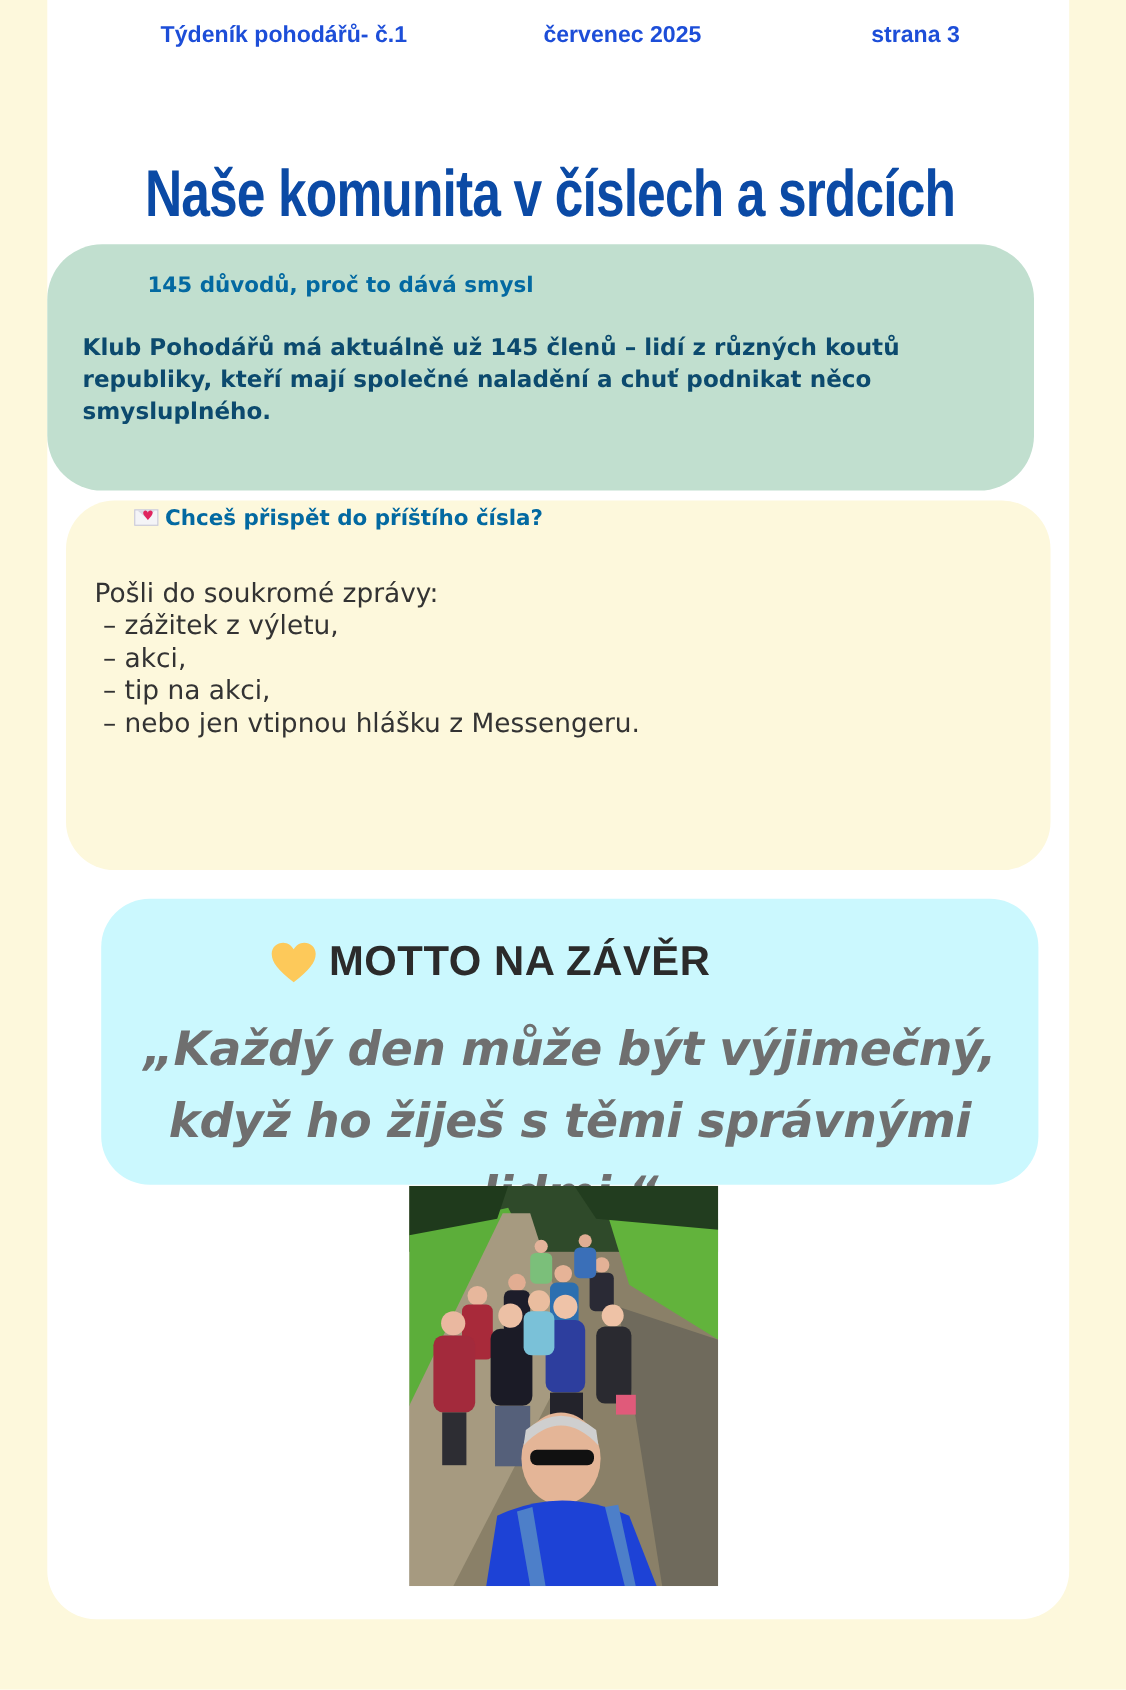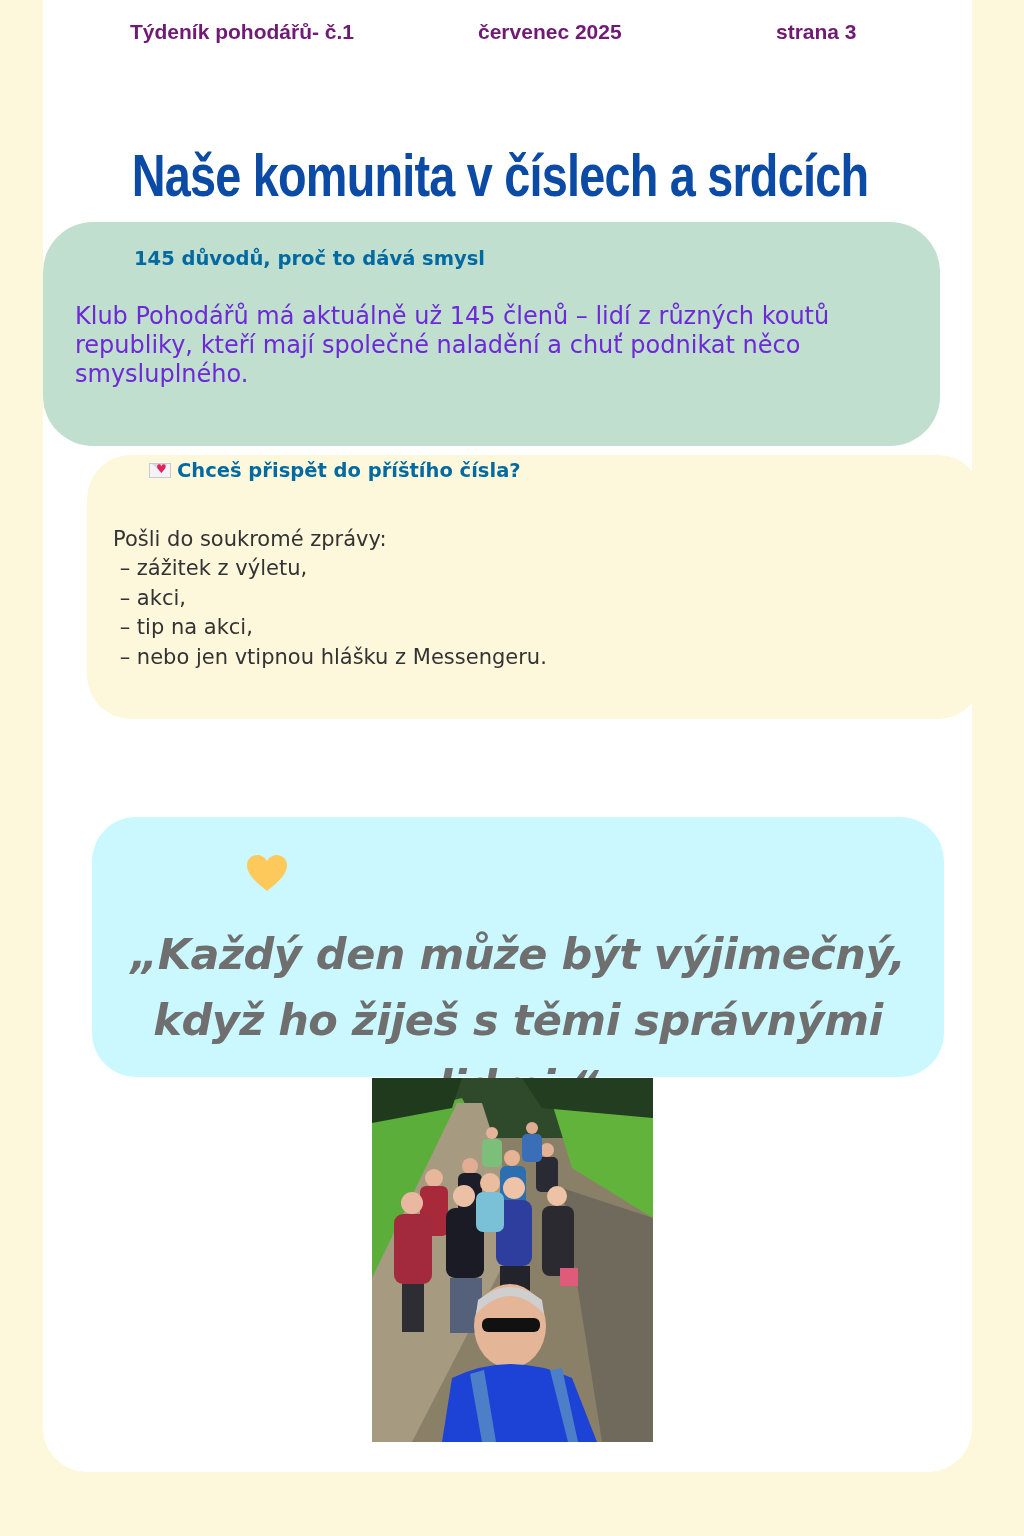--- a/index.html
+++ b/index.html
@@ -7,71 +7,71 @@
     width: 1024px; height: 1536px; overflow: hidden;
     background: #fdf8dc; position: relative;
     font-family: "DejaVu Sans", sans-serif;
   }
   .page {
     position: absolute; left: 43px; top: 0; width: 929px; height: 1472px;
     background: #ffffff; border-radius: 0 0 44px 44px;
   }
   .hdr {
     position: absolute; top: 20px; font-family: "Liberation Sans", sans-serif;
-    font-weight: bold; font-size: 21px; color: #701a75; white-space: nowrap;
+    font-weight: bold; font-size: 21px; color: #1d4ed8; white-space: nowrap; margin-left: 16px;
   }
   .hdr-left { left: 130px; }
   .hdr-mid { left: 478px; }
   .hdr-right { left: 776px; }
   .title {
     position: absolute; left: 0; width: 1000px; top: 140px; text-align: center;
     font-family: "Liberation Sans", sans-serif; font-weight: bold;
     font-size: 60px; color: #0b4aa5; letter-spacing: -1px;
     transform: scaleX(0.78); transform-origin: 500px 0;
     line-height: 72px; white-space: nowrap;
   }
   .card { position: absolute; }
   .card-green {
     left: 43px; top: 222px; width: 897px; height: 224px;
     background: #c1dfcf; border-radius: 50px;
   }
   .card-yellow {
-    left: 60px; top: 455px; width: 895px; height: 264px;
-    background: #fdf8dc; border-radius: 44px; margin-left: 27px;
+    left: 60px; top: 455px; width: 895px; height: 336px;
+    background: #fdf8dc; border-radius: 44px;
   }
   .card-cyan {
     left: 92px; top: 817px; width: 852px; height: 260px;
     background: #cbf8fe; border-radius: 44px;
   }
   .card-heading {
     position: absolute; font-weight: bold; font-size: 20px; color: #0369a1;
     white-space: nowrap; font-family: "DejaVu Sans", sans-serif;
   }
   .green-heading { left: 91px; top: 25px; font-size: 19.5px; }
   .green-body {
     position: absolute; left: 32px; top: 80px; width: 860px;
-    font-size: 24px; line-height: 29px; color: #6d28d9;
+    font-size: 21px; line-height: 29px; color: #0c4a6e; font-weight: bold;
   }
   .green-body p { margin: 0; }
   .yellow-heading { left: 62px; top: 4px; font-size: 19.5px; display: flex; align-items: center; gap: 6px; }
   .envelope-icon {
     display: inline-block; width: 22px; height: 15px; position: relative;
     background: #f4f4f7; border: 1px solid #c9c9d6; box-sizing: border-box;
   }
   .envelope-icon::before {
     content: ""; position: absolute; left: 2px; top: 0; width: 0; height: 0;
     border-left: 8px solid transparent; border-right: 8px solid transparent;
     border-top: 7px solid #d8d8e2;
   }
   .envelope-icon::after {
     content: "\2665"; position: absolute; left: 6px; top: -2px; font-size: 12px; color: #e0245e;
   }
   .yellow-body {
     position: absolute; left: 26px; top: 70px; width: 820px;
-    font-size: 21px; line-height: 29.4px; color: #333333;
+    font-size: 24px; line-height: 29.4px; color: #333333;
   }
   .yellow-body div { white-space: pre; }
   .motto-heading {
     position: absolute; left: 153px; top: 36px; display: flex; align-items: center; gap: 10px;
   }
   .heart-icon { width: 44px; height: 40px; display: block; }
   .motto-label {
     font-weight: bold; font-size: 38px; color: #2b2b2b; white-space: nowrap;
     font-family: "Liberation Sans", sans-serif; letter-spacing: 0.5px;
   }
@@ -115,20 +115,21 @@
     <div> – tip na akci,</div>
     <div> – nebo jen vtipnou hlášku z Messengeru.</div>
   </div>
 </div>
 
 <div class="card card-cyan">
   <div class="motto-heading">
     <svg class="heart-icon" viewBox="0 0 44 40">
       <path d="M22 38 C8 27 2 20 2 12 C2 6 7 2 12.5 2 C16.5 2 20 4.5 22 8 C24 4.5 27.5 2 31.5 2 C37 2 42 6 42 12 C42 20 36 27 22 38 Z" fill="#fdc95a"></path>
     </svg>
+    <span class="motto-label">MOTTO NA ZÁVĚR</span>
   </div>
   <div class="motto-quote">„Každý den může být výjimečný, když ho žiješ s těmi správnými lidmi.“</div>
 </div>
 
 <div class="photo">
   <svg width="281" height="364" viewBox="0 0 281 364">
     <rect x="0" y="0" width="281" height="364" fill="#8a8068"></rect>
     <rect x="0" y="0" width="281" height="60" fill="#2f4a2a"></rect>
     <path d="M0 40 L90 20 L110 60 L60 180 L0 200 Z" fill="#5cae3a"></path>
     <path d="M281 30 L180 25 L200 90 L281 140 Z" fill="#62b33c"></path>

